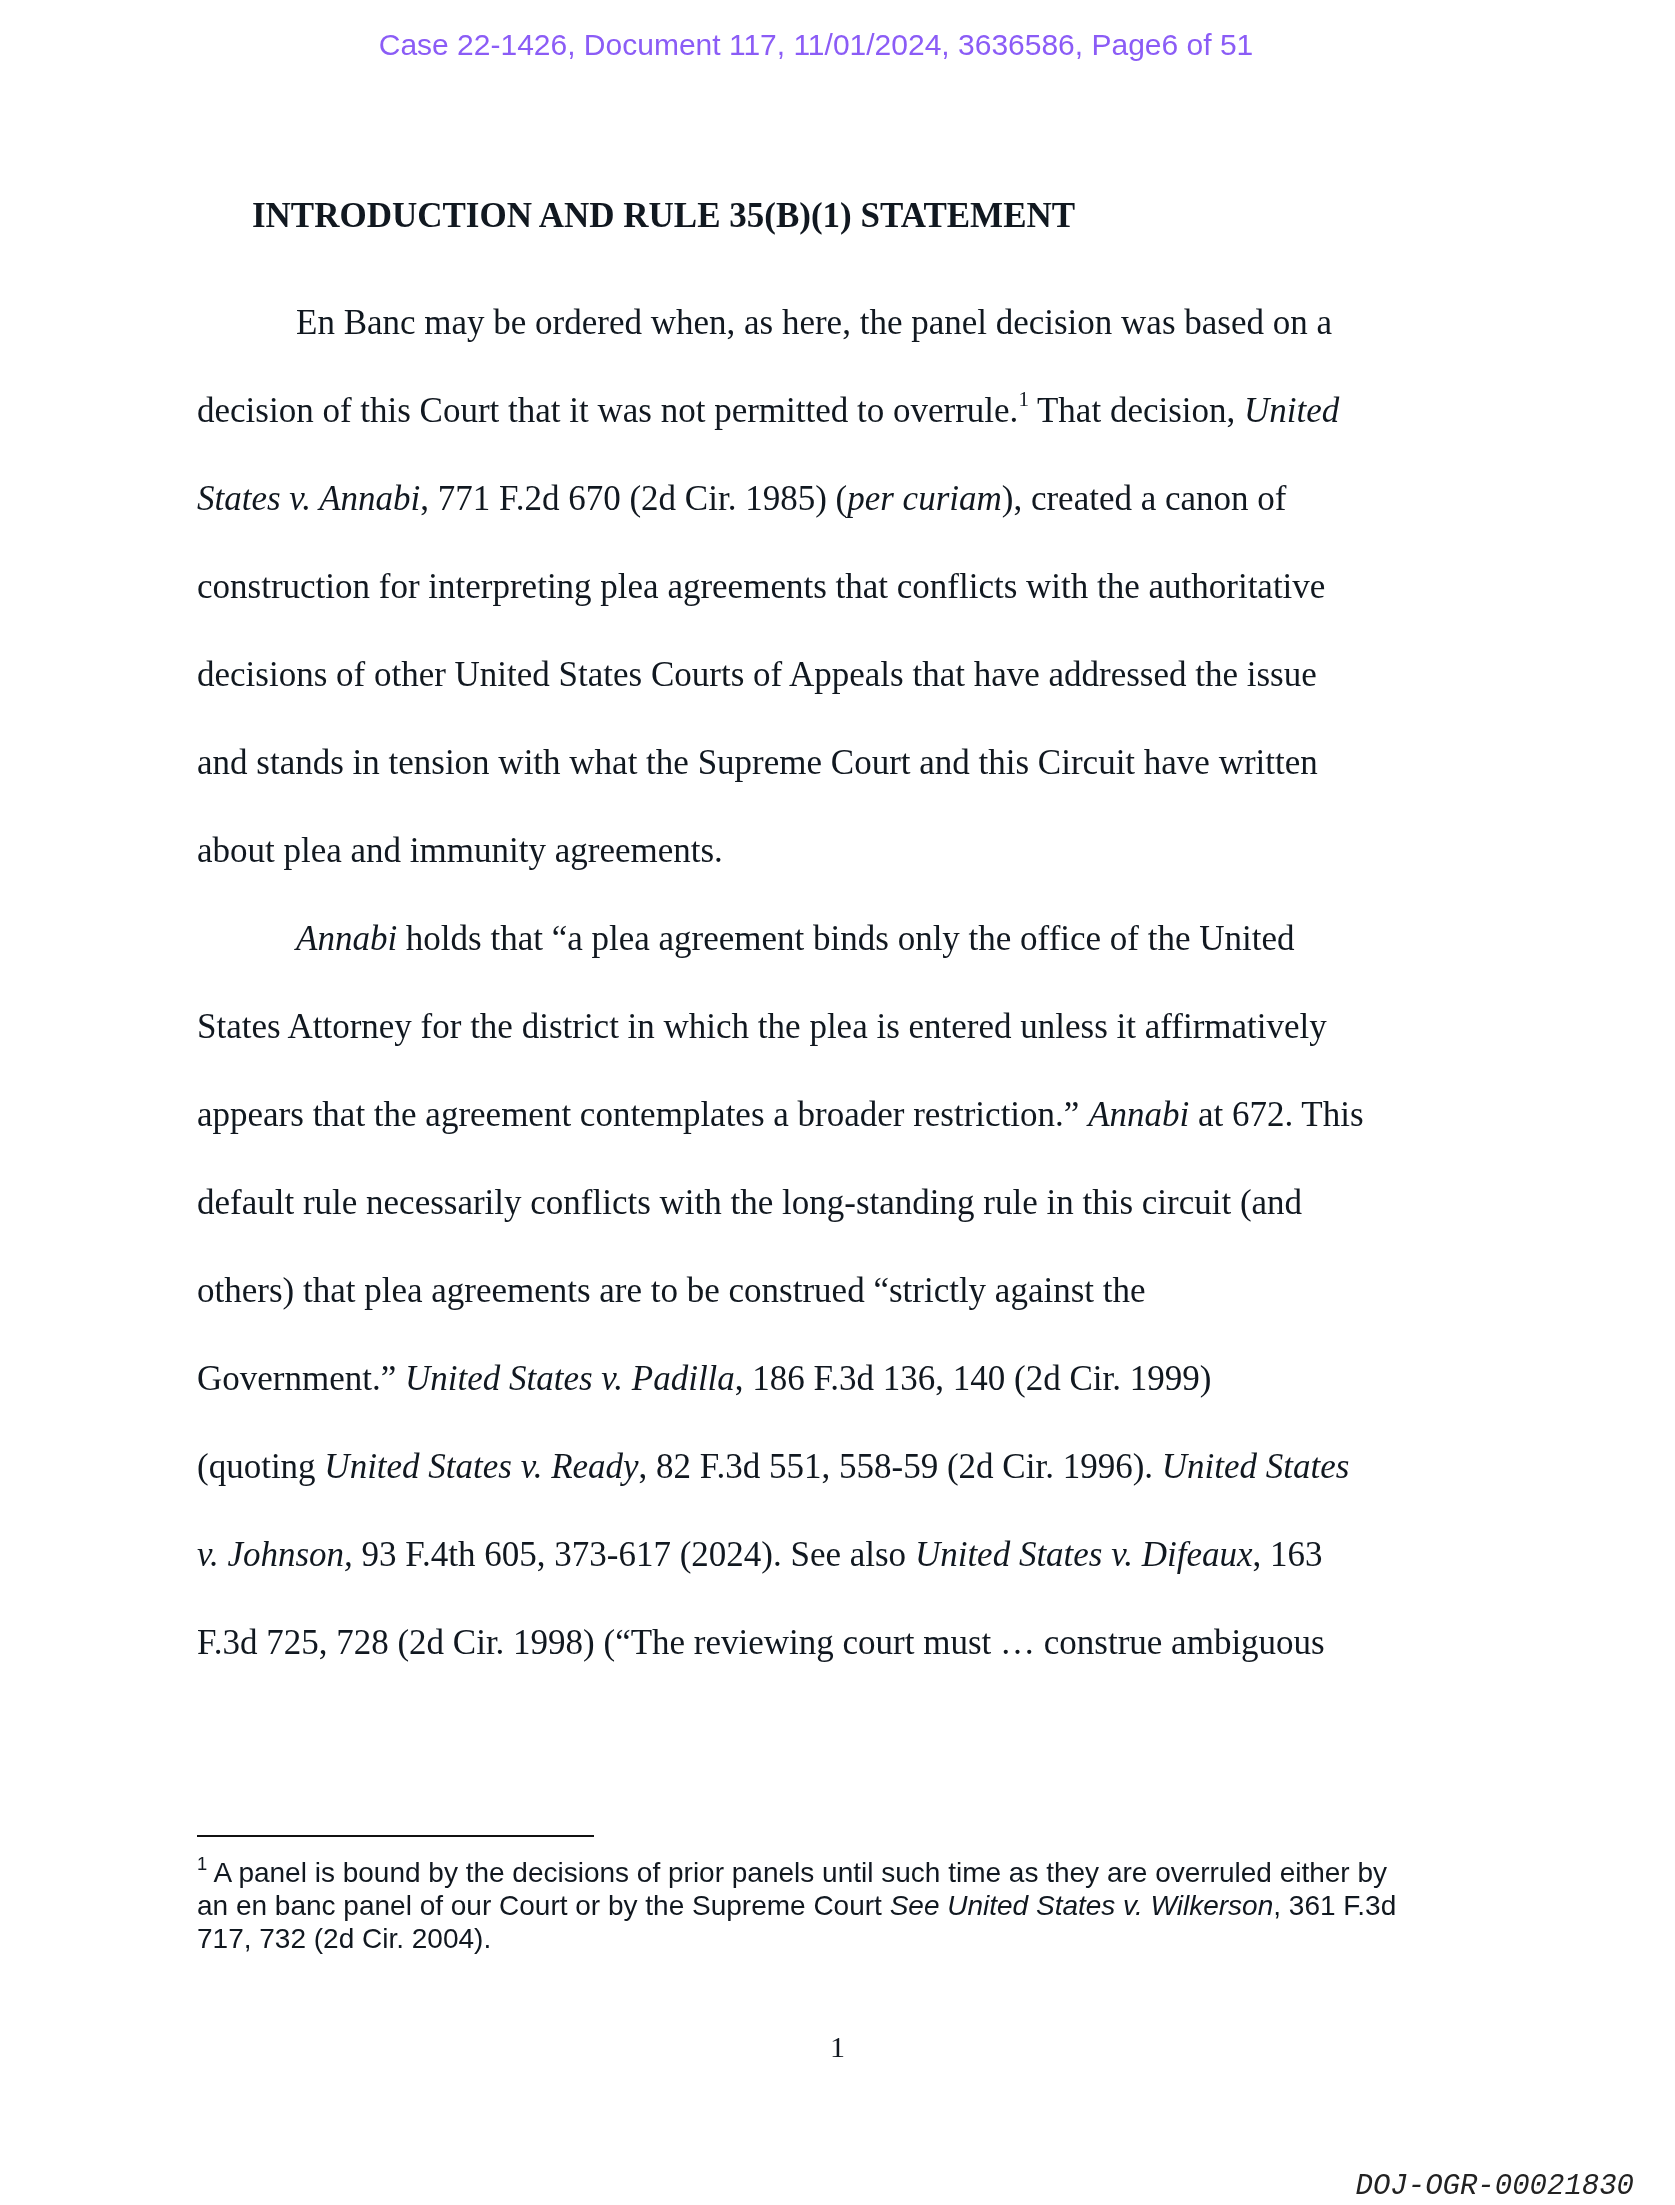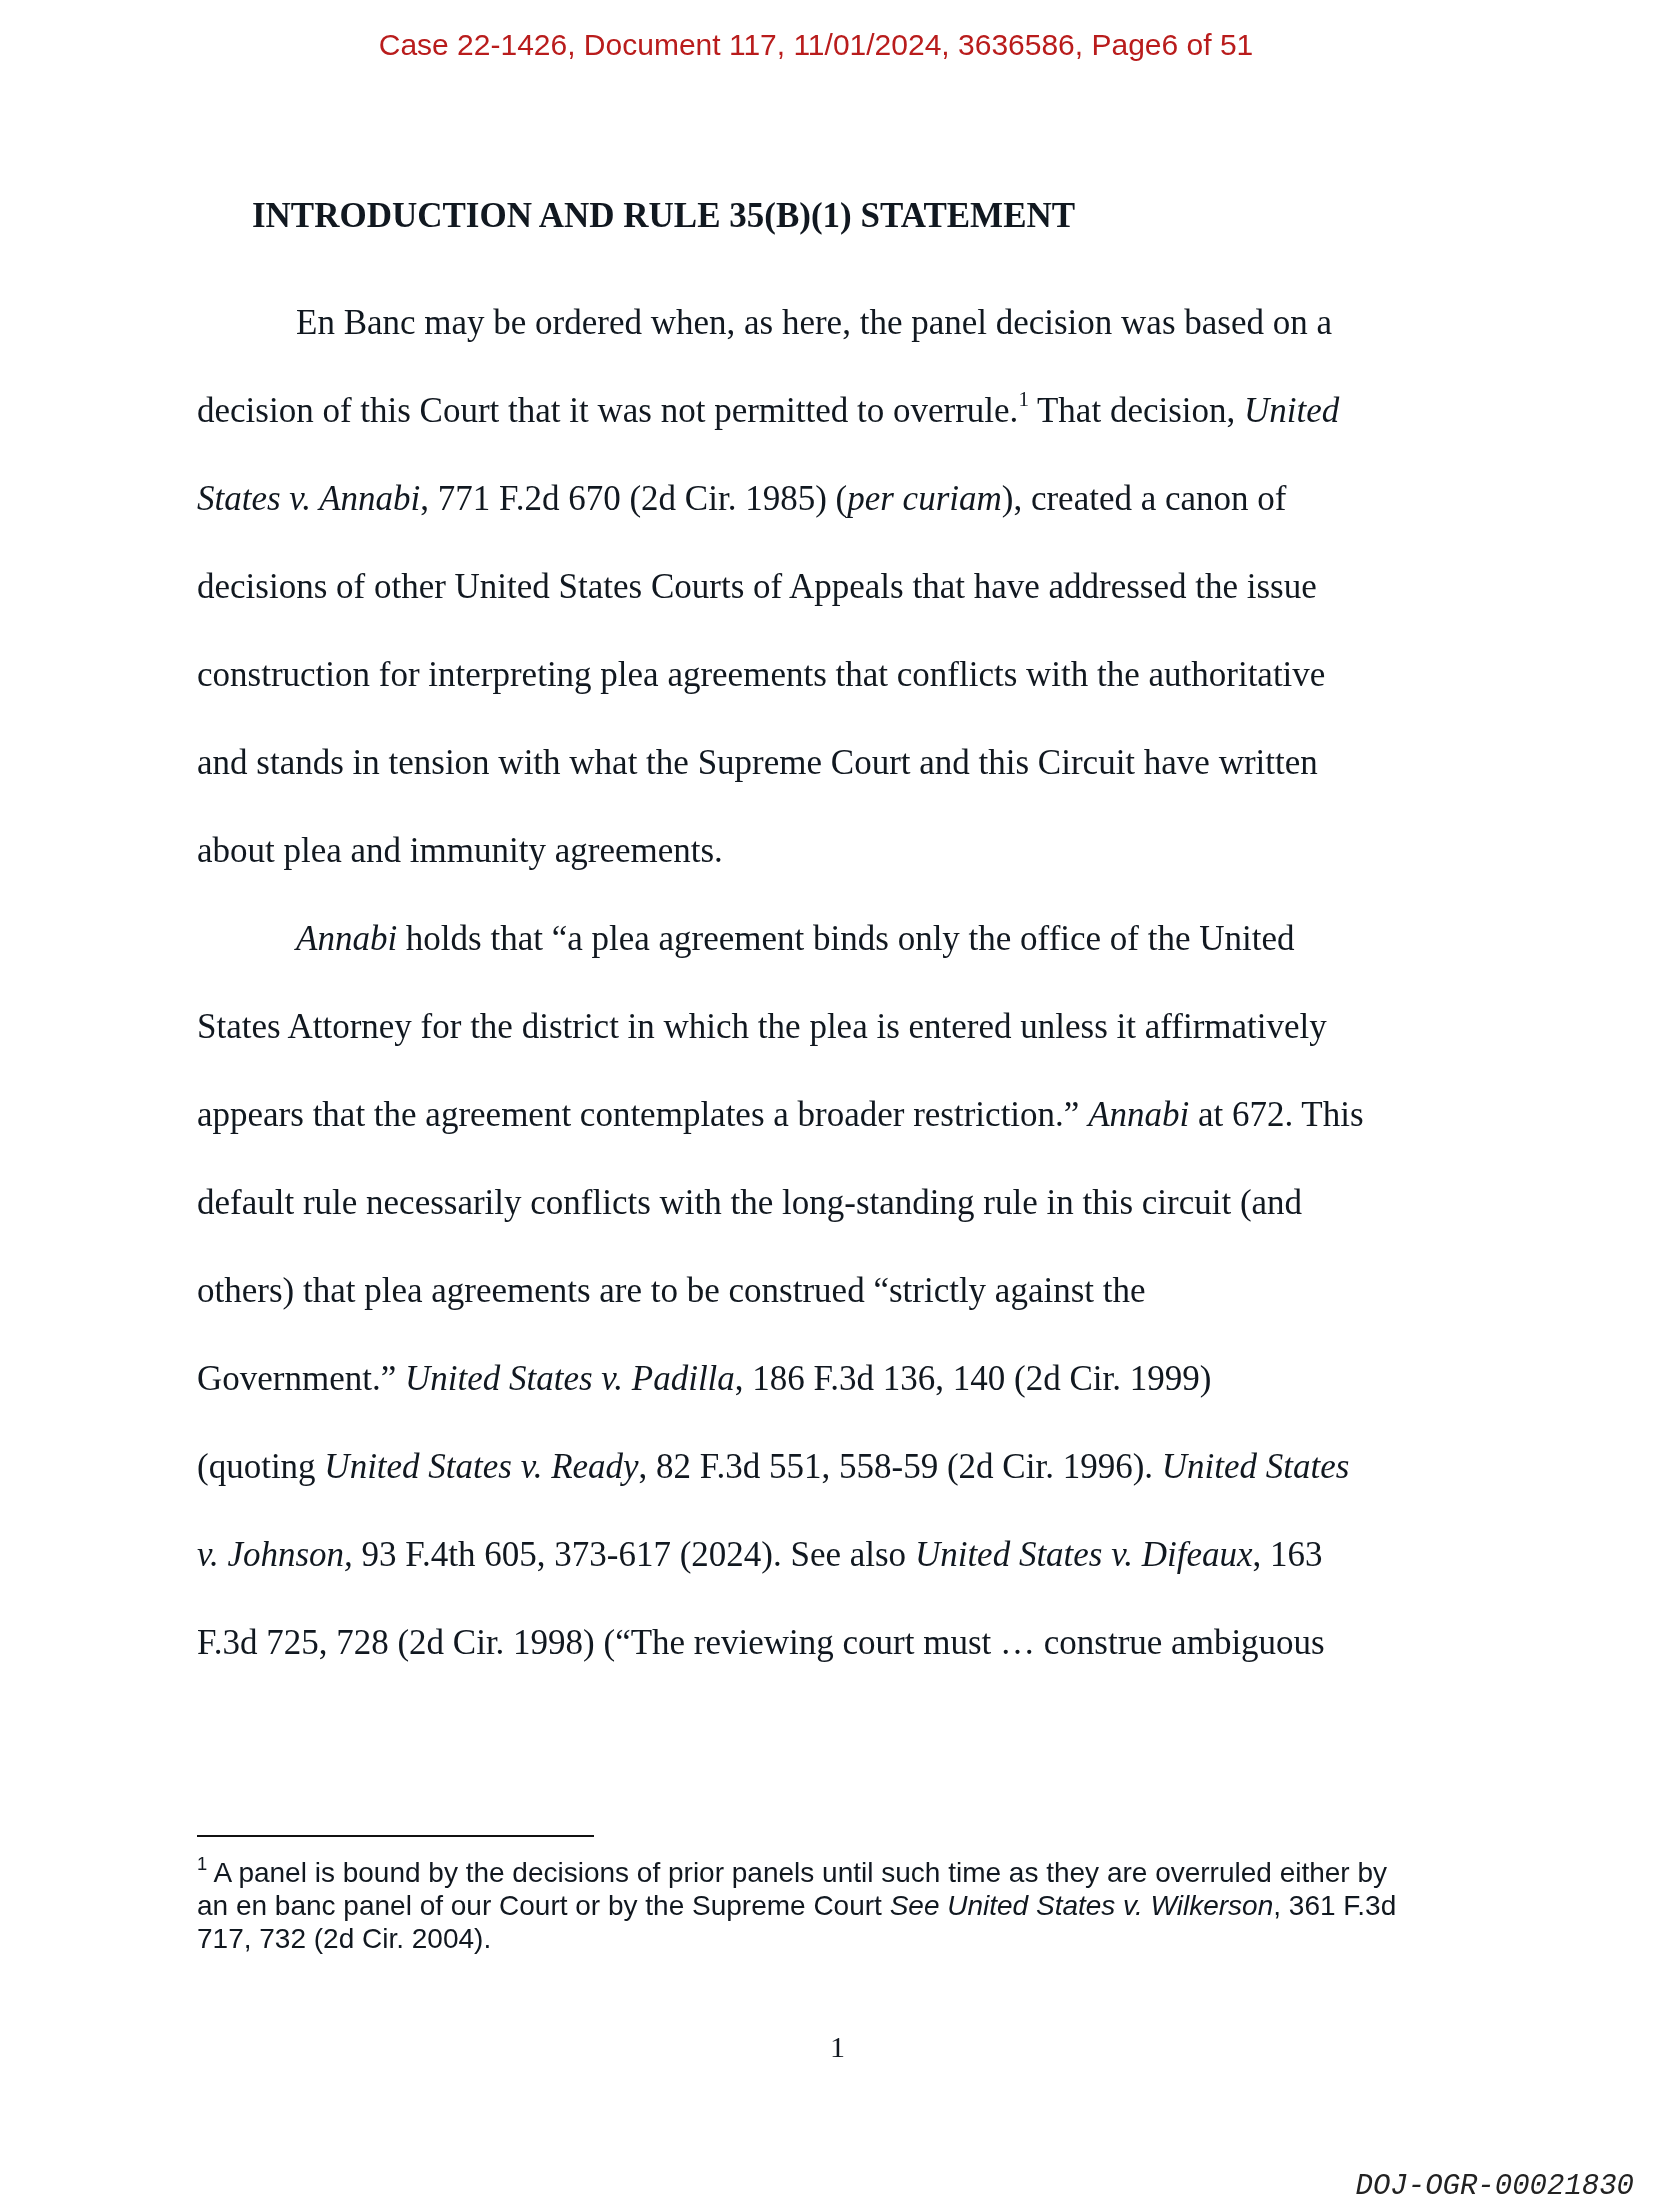--- a/index.html
+++ b/index.html
@@ -1,19 +1,19 @@
 <!DOCTYPE html>
 <html style="font-size:10.5px"><head>
 <meta charset="utf-8">
 <style>
   html, body { margin: 0; padding: 0; background: #ffffff; }
   body { width: 1675px; height: 2205px; position: relative; overflow: hidden; }
   .header {
     position: absolute; top: 28px; left: 0; width: 1632px; text-align: center;
-    font-family: "Liberation Sans", sans-serif; font-size: 30px; color: #b91c1c;
+    font-family: "Liberation Sans", sans-serif; font-size: 30px; color: #8b5cf6;
   }
   .title {
     position: absolute; top: 196px; left: 0; width: 1327px; text-align: center;
     font-family: "Liberation Serif", serif; font-weight: bold; font-size: 35px; color: #111820;
   }
   .body-text {
     position: absolute; top: 279px; left: 197px; width: 1288px;
     font-family: "Liberation Serif", serif; font-size: 35px; line-height: 88px; color: #111820;
   }
   .line { white-space: nowrap; height: 88px; }
@@ -42,22 +42,22 @@
 <body>
 
 <div class="header">Case 22-1426, Document 117, 11/01/2024, 3636586, Page6 of 51</div>
 
 <div class="title">INTRODUCTION AND RULE 35(B)(1) STATEMENT</div>
 
 <div class="body-text">
   <div class="line indent"><span>En Banc may be ordered when, as here, the panel decision was based on a</span></div>
   <div class="line"><span>decision of this Court that it was not permitted to overrule.</span><sup>1</sup><span> That decision, </span><i>United</i></div>
   <div class="line"><i>States v. Annabi</i><span>, 771 F.2d 670 (2d Cir. 1985) (</span><i>per curiam</i><span>), created a canon of</span></div>
+  <div class="line"><span>construction for interpreting plea agreements that conflicts with the authoritative</span></div>
   <div class="line"><span>decisions of other United States Courts of Appeals that have addressed the issue</span></div>
-  <div class="line"><span>construction for interpreting plea agreements that conflicts with the authoritative</span></div>
   <div class="line"><span>and stands in tension with what the Supreme Court and this Circuit have written</span></div>
   <div class="line"><span>about plea and immunity agreements.</span></div>
   <div class="line indent"><i>Annabi</i><span> holds that “a plea agreement binds only the office of the United</span></div>
   <div class="line"><span>States Attorney for the district in which the plea is entered unless it affirmatively</span></div>
   <div class="line"><span>appears that the agreement contemplates a broader restriction.” </span><i>Annabi</i><span> at 672. This</span></div>
   <div class="line"><span>default rule necessarily conflicts with the long-standing rule in this circuit (and</span></div>
   <div class="line"><span>others) that plea agreements are to be construed “strictly against the</span></div>
   <div class="line"><span>Government.” </span><i>United States v. Padilla</i><span>, 186 F.3d 136, 140 (2d Cir. 1999)</span></div>
   <div class="line"><span>(quoting </span><i>United States v. Ready</i><span>, 82 F.3d 551, 558-59 (2d Cir. 1996). </span><i>United States</i></div>
   <div class="line"><i>v. Johnson,</i><span> 93 F.4th 605, 373-617 (2024).  See also </span><i>United States v. Difeaux</i><span>, 163</span></div>

